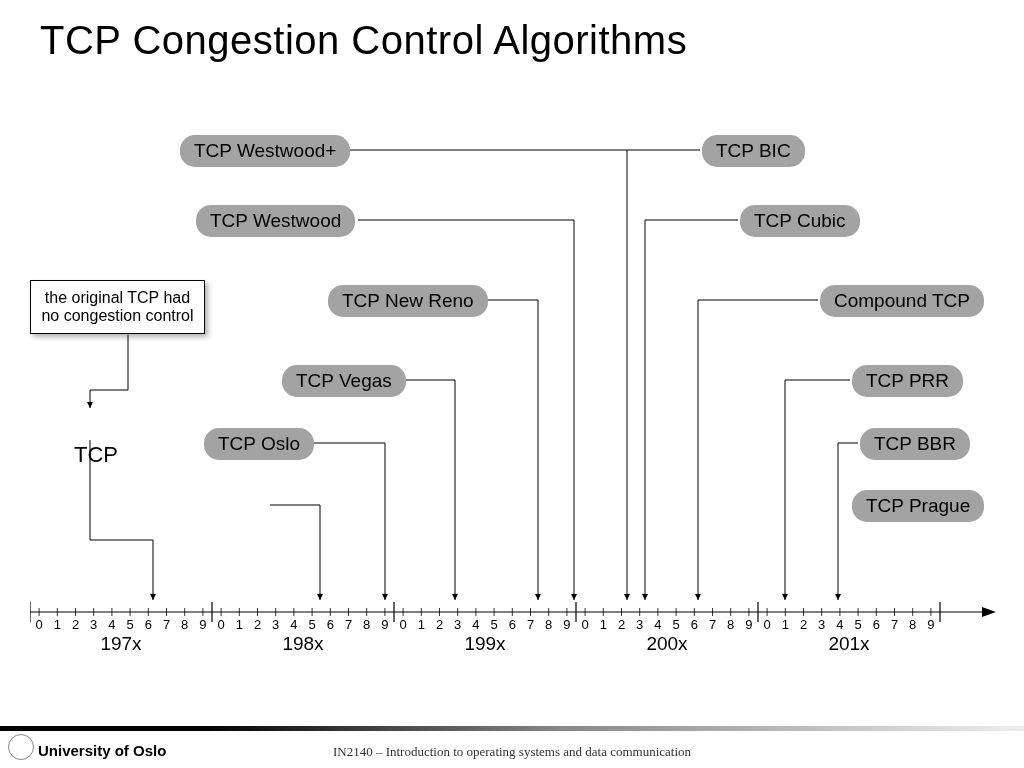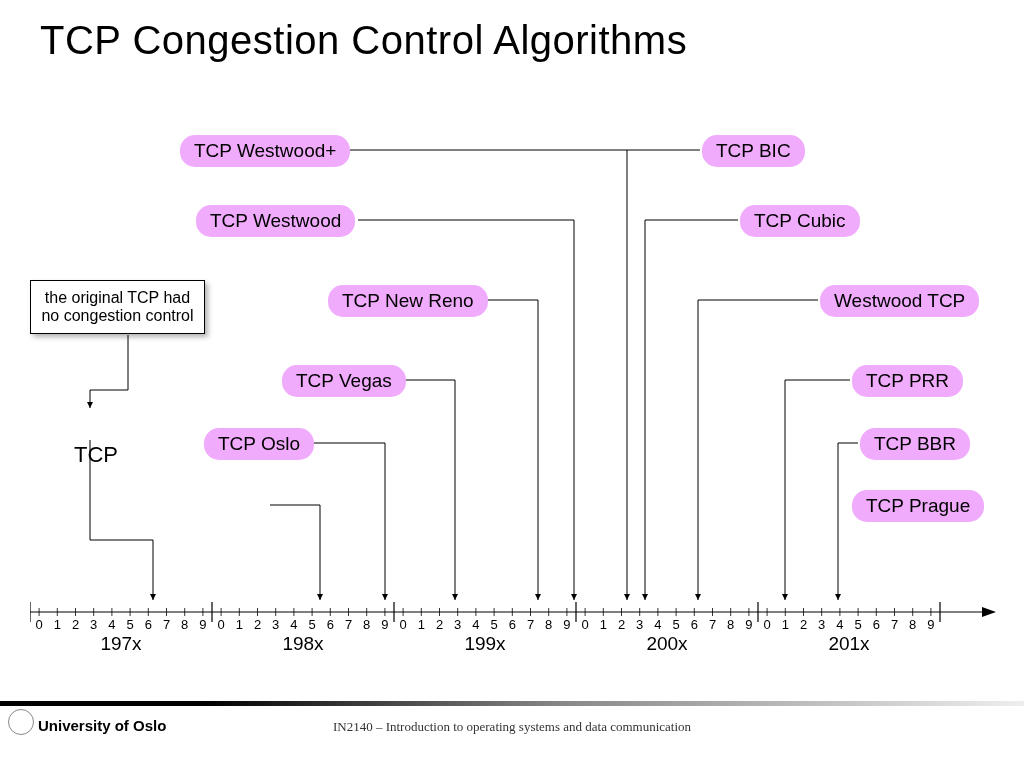--- a/index.html
+++ b/index.html
@@ -8,39 +8,39 @@
     font-family: 'Arial Narrow', Arial, sans-serif;
     background: #fff; position: relative; overflow: hidden;
   }
   .title {
     position: absolute; top: 18px; left: 40px;
     font-size: 40px; font-weight: 400; font-stretch: condensed;
     letter-spacing: 0.5px; color: #000;
   }
   .diagram { position: absolute; top: 110px; left: 0; width: 1024px; height: 560px; }
   .box {
-    position: absolute; background: #f0abfc;
+    position: absolute; background: #a3a3a3;
     padding: 5px 14px; font-size: 19px; font-stretch: condensed;
     color: #000; white-space: nowrap; border-radius: 15px;
   }
   .note {
     position: absolute; background: #fff; border: 1px solid #000;
     padding: 8px 10px; font-size: 16px; font-stretch: condensed;
     box-shadow: 3px 3px 5px rgba(0,0,0,0.3);
   }
   .tcp-label {
     position: absolute; font-size: 22px; font-stretch: condensed; margin-top: 32px;
   }
   svg.lines { position: absolute; top: 0; left: 0; width: 1024px; height: 560px; }
   .timeline { position: absolute; top: 492px; left: 30px; width: 970px; }
   .tl-svg { width: 970px; height: 60px; }
   .decade-label { font-size: 19px; font-stretch: condensed; text-anchor: middle; }
   .tick-label { font-size: 13px; font-stretch: condensed; text-anchor: middle; }
   .footer {
-    position: absolute; bottom: 0; left: 0; width: 1024px; height: 67px;
+    position: absolute; bottom: 0; left: 0; width: 1024px; height: 42px;
   }
   .gradbar {
     position: absolute; top: 0; left: 0; width: 1024px; height: 5px;
     background: linear-gradient(to right, #000 0%, #000 20%, #888 55%, #eee 100%);
   }
   .foot-left {
     position: absolute; left: 38px; top: 16px;
     font-family: Arial, sans-serif; font-weight: bold; font-size: 15px;
   }
   .seal {
@@ -101,21 +101,21 @@
   </svg>
 
   <div class="box" style="top:25px; left:180px;">TCP Westwood+</div>
   <div class="box" style="top:95px; left:196px;">TCP Westwood</div>
   <div class="box" style="top:175px; left:328px;">TCP New Reno</div>
   <div class="box" style="top:255px; left:282px;">TCP Vegas</div>
   <div class="box" style="top:318px; left:204px;">TCP Oslo</div>
 
   <div class="box" style="top:25px; left:702px;">TCP BIC</div>
   <div class="box" style="top:95px; left:740px;">TCP Cubic</div>
-  <div class="box" style="top:175px; left:820px;">Westwood TCP</div>
+  <div class="box" style="top:175px; left:820px;">Compound TCP</div>
   <div class="box" style="top:255px; left:852px;">TCP PRR</div>
   <div class="box" style="top:318px; left:860px;">TCP BBR</div>
   <div class="box" style="top:380px; left:852px;">TCP Prague</div>
 
   <div class="note" style="top:170px; left:30px; width:175px;text-align:center;">the original TCP had no congestion  control</div>
   <div class="tcp-label" style="top:300px; left:74px;">TCP</div>
 
   <div class="timeline">
     <svg class="tl-svg" id="tl-svg">
         <line x1="0" y1="10" x2="952" y2="10" stroke="#000" stroke-width="1.2"></line>

